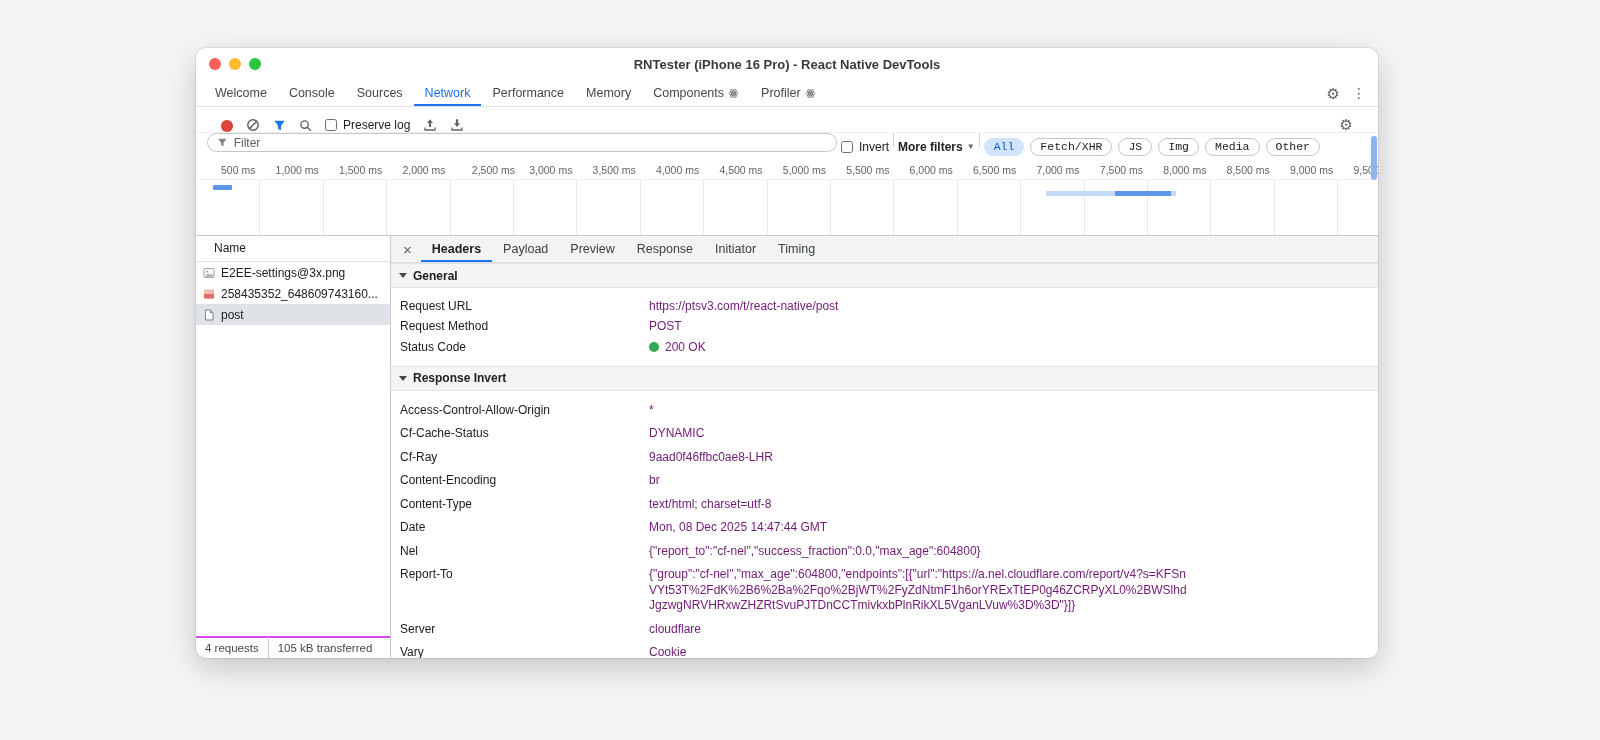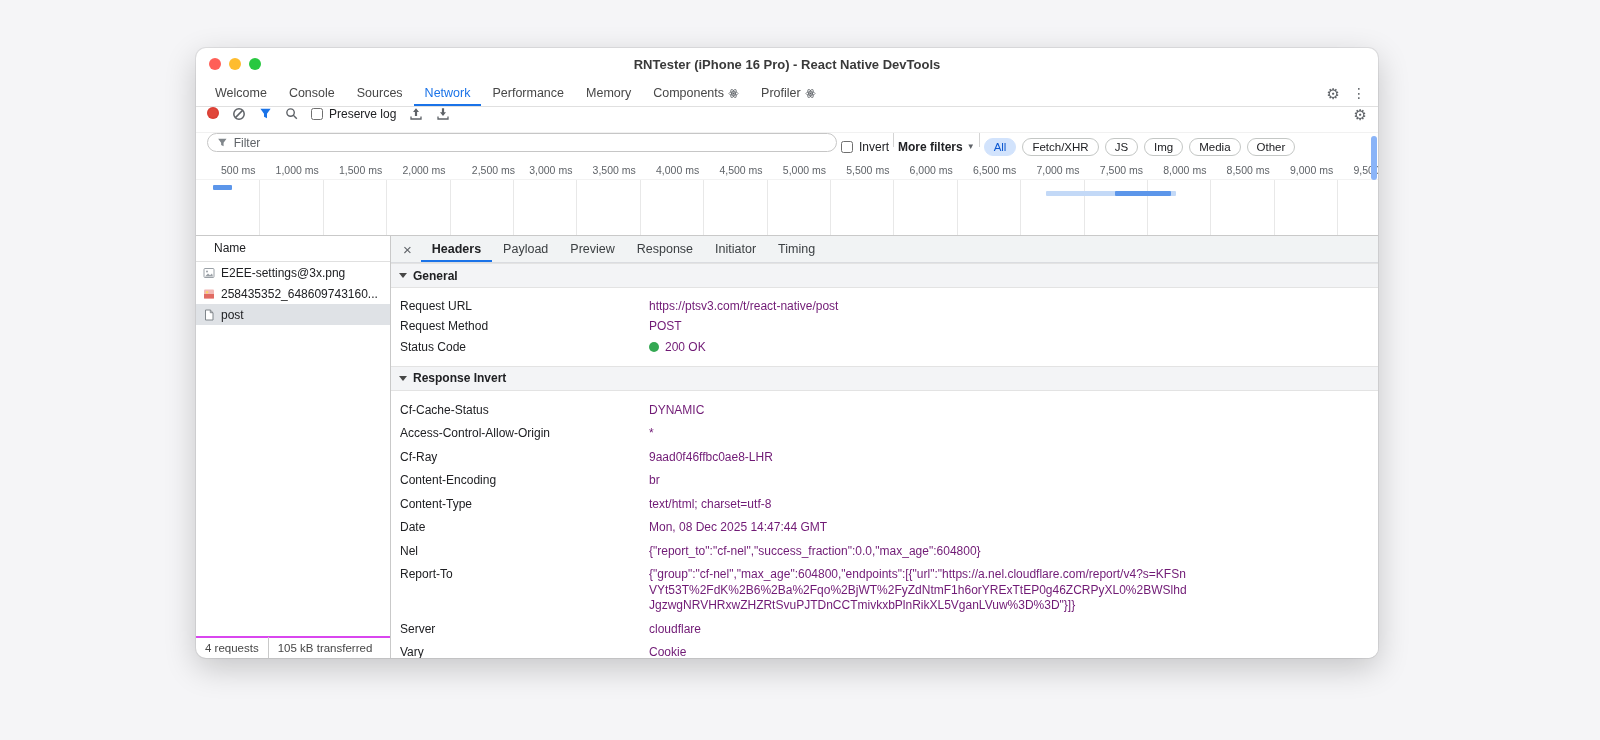--- a/index.html
+++ b/index.html
@@ -26,38 +26,38 @@
   .dot.green { background:#28c840; }
   .title { font-size:13px; font-weight:bold; color:#3a3a3a; }
   
   .tabrow { height:27px; display:flex; align-items:stretch; padding-left:8px; border-bottom:1px solid #e0e0e0; flex:0 0 auto; }
   .tab { padding:0 11px; display:flex; align-items:center; gap:4px; font-size:12.5px; color:#474747; cursor:default; }
   .tab.active { color:#1a73e8; box-shadow:inset 0 -2px 0 #1a73e8; }
   .tabrow-right { margin-left:auto; display:flex; align-items:center; gap:12px; padding-right:12px; color:#5f6368; }
   .glyph-gear { font-size:15px; line-height:1; }
   .glyph-kebab { font-size:14px; line-height:1; letter-spacing:0; }
   
-  .toolbar { height:26px; display:flex; align-items:flex-start; gap:13px; padding:0 11px; border-bottom:1px solid #f1f1f1; flex:0 0 auto; color:#5f6368; }
+  .toolbar { height:26px; display:flex; align-items:flex-end; gap:13px; padding:0 25px; border-bottom:1px solid #f1f1f1; flex:0 0 auto; color:#5f6368; }
   .record-dot { width:12px; height:12px; border-radius:50%; background:#e0473b; box-shadow:inset 0 0 0 1.5px #c5221f33; }
   .icon-svg { display:block; }
   .blue { color:#1a73e8; }
   .checkbox { width:12px; height:12px; border:1.4px solid #6f6f6f; border-radius:2.5px; background:#fff; flex:0 0 auto; }
   .check-group { display:flex; align-items:center; gap:6px; }
   .check-label { font-size:12px; color:#202124; }
   .toolbar-spacer { flex:1; }
   
   .filterrow { height:27px; display:flex; gap:4px; padding:0 11px; flex:0 0 auto; }
   .filter-field { flex:0 0 630px; height:19px; border:1px solid #c6c6c6; border-radius:10px; display:flex; align-items:center; gap:6px; padding:0 9px; color:#5f6368; background:#fff; }
   .filter-field input { border:none; outline:none; background:transparent; font-size:12px; width:100%; font-family:inherit; color:#202124; }
   .filter-field input::placeholder { color:#5f6368; }
   .vdiv { width:1px; height:14px; background:#d4d4d4; }
   .more-filters { display:flex; align-items:center; gap:4px; font-size:12px; color:#202124;font-weight:bold; }
   .caret { font-size:8px; color:#5f6368; }
   .pills { display:flex; align-items:center; gap:6px; }
-  .pill { height:18px; padding:0 9px; display:flex; align-items:center; border-radius:9px; border:1px solid #c4c7c5; font-size:11.5px; color:#202124; background:#fff; }
+  .pill { height:18px; padding:0 9px; display:flex; align-items:center; border-radius:9px; border:1px solid #c4c7c5; font-size:11.5px; color:#202124; background:#fff;font-family:Liberation Mono, monospace; }
   .pill.active { background:#d2e3fc; border-color:#d2e3fc; color:#0b57d0; }
   
   .timeline { height:76px; border-bottom:1px solid #c9c9c9; position:relative; overflow:hidden; flex:0 0 auto; background:#fff; }
   .tl-label { position:absolute; top:4px; width:66px; text-align:right; font-size:10.5px; color:#5f6368; white-space:nowrap; }
   .tl-line { position:absolute; top:20px; bottom:0; width:1px; background:#e8e8e8; }
   .tl-header-rule { position:absolute; top:19px; left:0; right:0; height:1px; background:#f2f2f2; }
   .tl-bar { position:absolute; height:5px; border-radius:1px; }
   .vscroll-thumb { position:absolute; right:1px; top:88px; width:6px; height:44px; border-radius:3px; background:#8ab4f8; }
   
   .main { flex:1; display:flex; min-height:0; }
@@ -297,28 +297,28 @@
             <div class="kv-value"><span class="status-dot" style="background:#34a853"></span><span>200 OK</span></div>
           </div>
         </div>
 
         <div class="section-header">
           <span class="tri-down"></span>
           <span>Response Invert</span>
         </div>
         <div class="section-body rh">
           <div class="kv-row">
+            <div class="kv-name">Access-Control-Allow-Origin</div>
+            <div class="kv-value">*</div>
+          </div>
+          <div class="kv-row">
             <div class="kv-name">Cf-Cache-Status</div>
             <div class="kv-value">DYNAMIC</div>
           </div>
           <div class="kv-row">
-            <div class="kv-name">Access-Control-Allow-Origin</div>
-            <div class="kv-value">*</div>
-          </div>
-          <div class="kv-row">
             <div class="kv-name">Cf-Ray</div>
             <div class="kv-value">9aad0f46ffbc0ae8-LHR</div>
           </div>
           <div class="kv-row">
             <div class="kv-name">Content-Encoding</div>
             <div class="kv-value">br</div>
           </div>
           <div class="kv-row">
             <div class="kv-name">Content-Type</div>
             <div class="kv-value">text/html; charset=utf-8</div>

